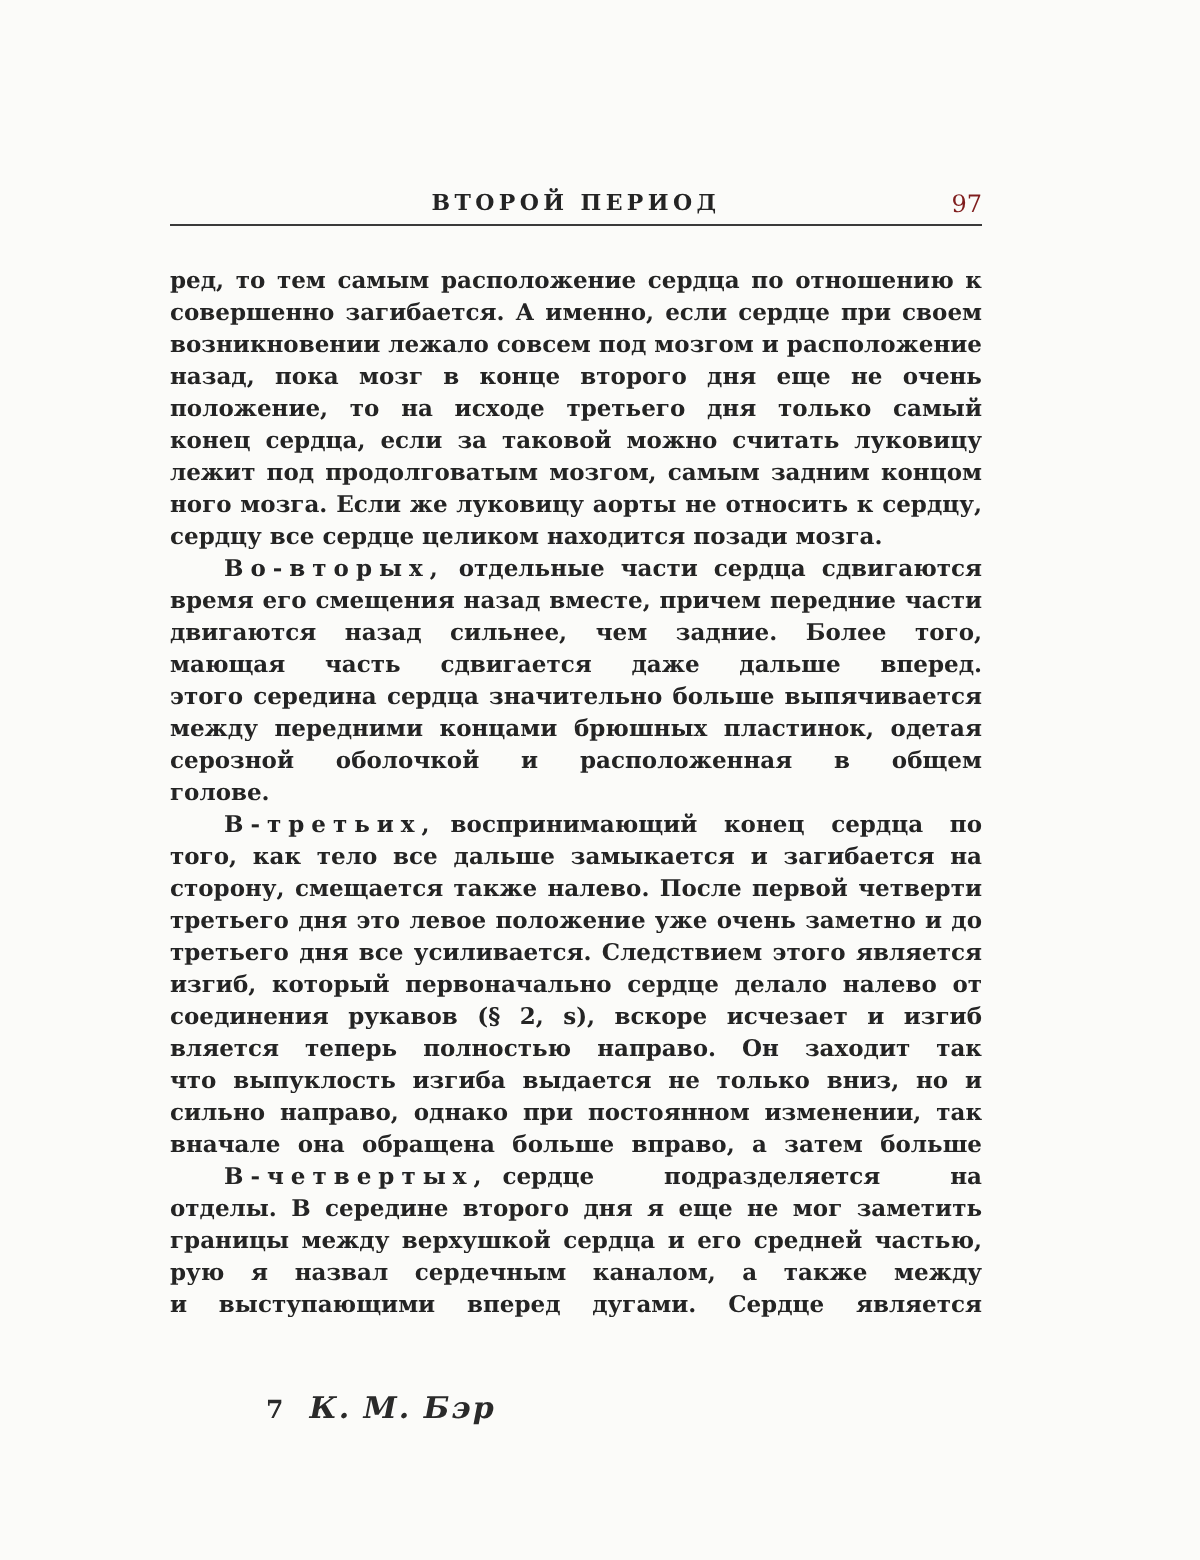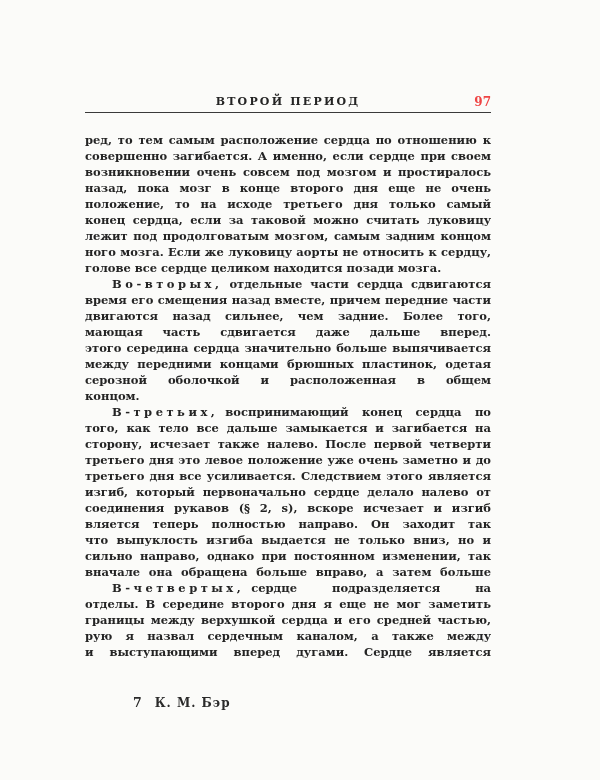--- a/index.html
+++ b/index.html
@@ -35,22 +35,22 @@
     font-weight: bold;
     letter-spacing: 2.2px;
     color: #242424;
     white-space: nowrap;
   }
   .page-number {
     position: absolute;
     right: 0;
     top: 0;
     font-size: 12px;
-    font-weight: bold;
-    color: #ef4444;
+    font-weight: normal;
+    color: #7f1d1d;
   }
   .rule {
     position: absolute;
     left: 85px;
     top: 98px;
     width: 406px;
     height: 0;
     border-top: 1.4px solid #3a3a3a;
   }
   .body {
@@ -85,58 +85,59 @@
     display: flex;
     align-items: baseline;
     color: #2a2a2a;
   }
   .sig-num {
     font-size: 12.5px;
     font-weight: bold;
     margin-right: 13px;
   }
   .author {
-    font-size: 12px;
+    font-size: 15px;
     font-weight: bold;
     letter-spacing: 1px;
+    font-style: italic;
   }
 </style>
 </head>
 <body>
 
 <div class="page">
 
   <div class="header">
     <span class="running-title">ВТОРОЙ ПЕРИОД</span>
     <span class="page-number">97</span>
   </div>
 
   <div class="rule"></div>
 
   <div class="body" id="body-lines">
       <div class="line">ред, то тем самым расположение сердца по отношению к мозгу</div>
       <div class="line">совершенно загибается. А именно, если сердце при своем</div>
-      <div class="line">возникновении очень совсем под мозгом и простиралось</div>
+      <div class="line">возникновении лежало совсем под мозгом и расположение</div>
       <div class="line">назад, пока мозг в конце второго дня еще не очень изменил это</div>
       <div class="line">положение, то на исходе третьего дня только самый передний</div>
       <div class="line">конец сердца, если за таковой можно считать луковицу аорты,</div>
       <div class="line">лежит под продолговатым мозгом, самым задним концом голов-</div>
       <div class="line">ного мозга. Если же луковицу аорты не относить к сердцу, то</div>
-      <div class="line no-just">голове все сердце целиком находится позади мозга.</div>
+      <div class="line no-just">сердцу все сердце целиком находится позади мозга.</div>
       <div class="line indent"><span class="lead">Во-вторых,</span>отдельные части сердца сдвигаются во</div>
       <div class="line">время его смещения назад вместе, причем передние части ото-</div>
       <div class="line">двигаются назад сильнее, чем задние. Более того, восприни-</div>
       <div class="line">мающая часть сдвигается даже дальше вперед. Вследствие</div>
       <div class="line">этого середина сердца значительно больше выпячивается книзу</div>
       <div class="line">между передними концами брюшных пластинок, одетая только</div>
       <div class="line">серозной оболочкой и расположенная в общем параллельно</div>
-      <div class="line no-just">концом.</div>
+      <div class="line no-just">голове.</div>
       <div class="line indent"><span class="lead">В-третьих,</span>воспринимающий конец сердца по мере</div>
       <div class="line">того, как тело все дальше замыкается и загибается на левую</div>
-      <div class="line">сторону, исчезает также налево. После первой четверти</div>
+      <div class="line">сторону, смещается также налево. После первой четверти</div>
       <div class="line">третьего дня это левое положение уже очень заметно и до конца</div>
       <div class="line">третьего дня все усиливается. Следствием этого является то, что</div>
       <div class="line">изгиб, который первоначально сердце делало налево от места</div>
       <div class="line">соединения рукавов (§ 2, s), вскоре исчезает и изгиб напра-</div>
       <div class="line">вляется теперь полностью направо. Он заходит так далеко,</div>
       <div class="line">что выпуклость изгиба выдается не только вниз, но и очень</div>
       <div class="line">сильно направо, однако при постоянном изменении, так что</div>
       <div class="line">вначале она обращена больше вправо, а затем больше вниз</div>
       <div class="line indent"><span class="lead">В-четвертых,</span>сердце подразделяется на различные</div>
       <div class="line">отделы. В середине второго дня я еще не мог заметить никакой</div>

